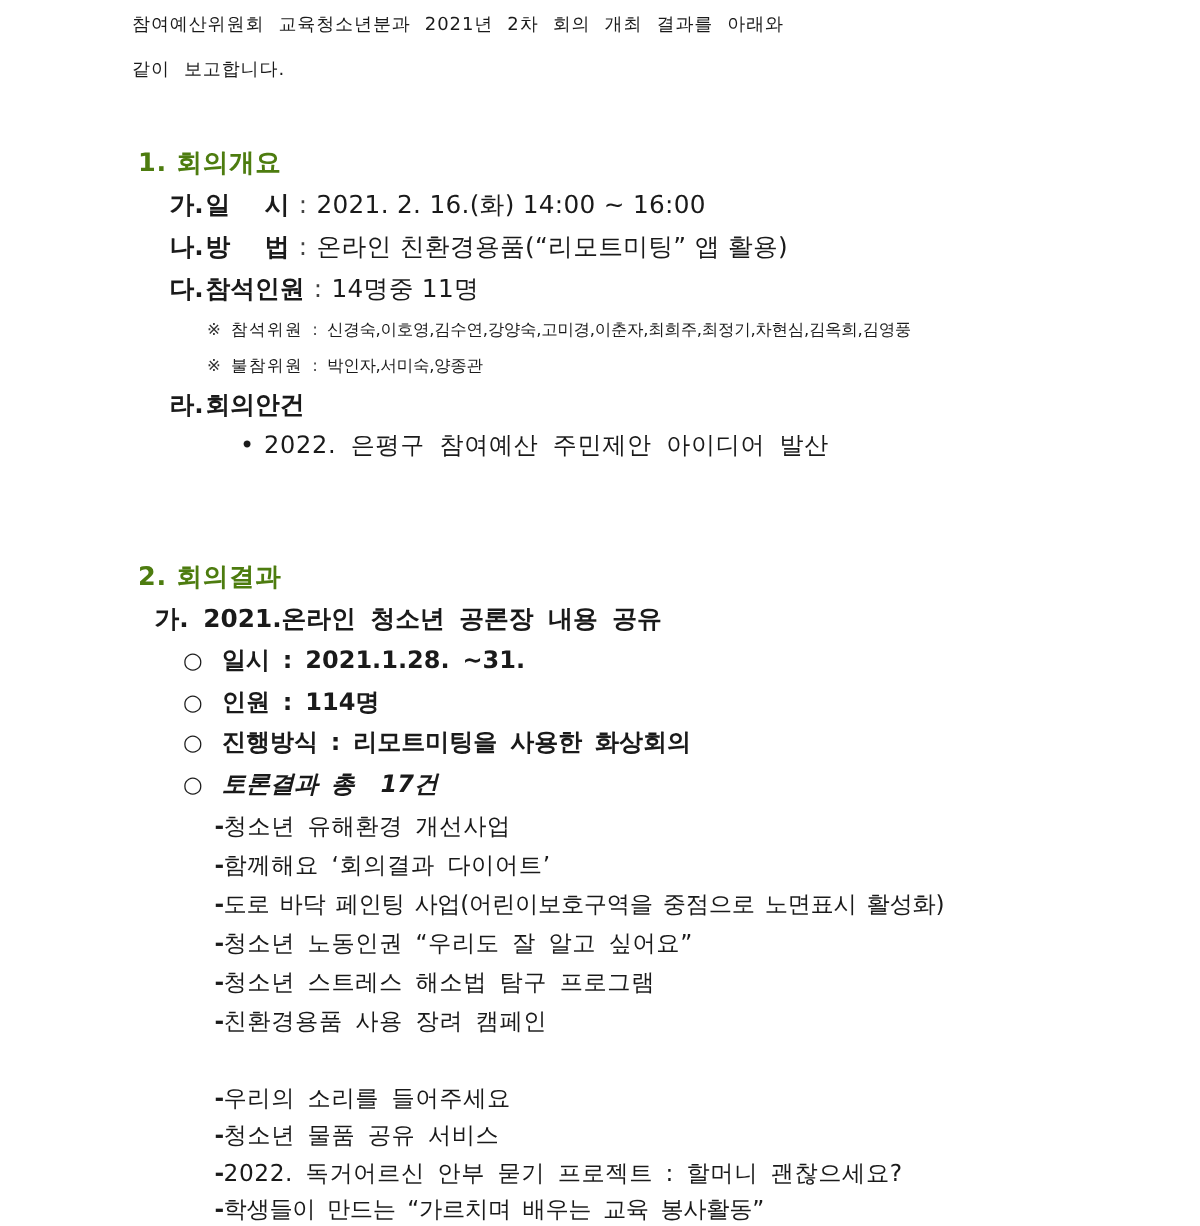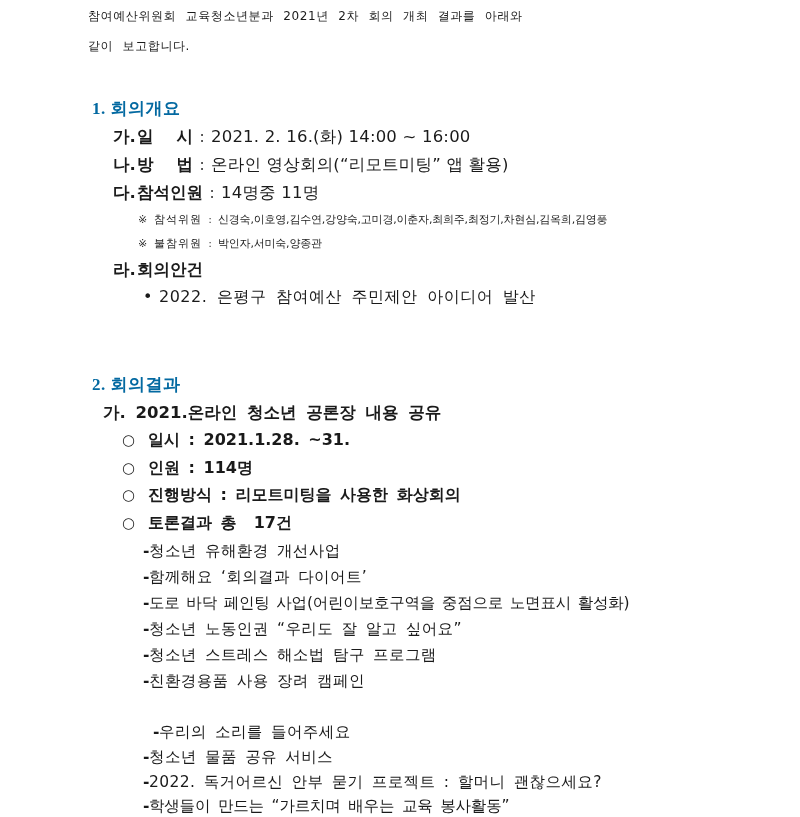--- a/index.html
+++ b/index.html
@@ -4,33 +4,33 @@
   <style>
     html, body { margin: 0; padding: 0; background: #ffffff; }
     body {
       width: 800px; height: 817px; overflow: hidden; position: relative;
       font-family: "DejaVu Sans", "Liberation Sans", sans-serif;
       color: #1a1a1a;
     }
     .doc { position: absolute; left: 0; top: 0; width: 800px; height: 817px; }
     .line { position: absolute; white-space: nowrap; }
     .intro { left: 88px; font-size: 12px; letter-spacing: 0.6px; word-spacing: 5px; }
-    .h1 { left: 92px; font-size: 17px; font-weight: bold; color: #0369a1; letter-spacing: 0.5px; font-family: Liberation Serif, serif; }
+    .h1 { left: 92px; font-size: 17px; font-weight: bold; color: #4d7c0f; letter-spacing: 0.5px; }
     .h2 { left: 113px; font-size: 16.5px; }
     .h2 .lbl { font-weight: bold; display: inline-block; }
     .h2 .lbl .num { display: inline-block; width: 24px; }
     .h2 .lbl .name { display: inline-block; letter-spacing: 0; }
     .h2 .sep { display: inline-block; width: 18px; text-align: center; color: #444; }
     .h2 .val { letter-spacing: 0.2px; }
     .note { left: 138px; font-size: 11px; }
     .note .mark { display: inline-block; width: 16px; color: #333; }
     .note .lbl { letter-spacing: 1px; }
     .note .sep { display: inline-block; width: 16px; text-align: center; color: #444; }
     .note .val { letter-spacing: -0.2px; }
-    .bullet { left: 143px; font-size: 16px; letter-spacing: 0.5px; word-spacing: 4px; }
+    .bullet { left: 160px; font-size: 16px; letter-spacing: 0.5px; word-spacing: 4px; }
     .bullet .dot { display: inline-block; width: 16px; }
     .sub { left: 103px; font-size: 16.5px; font-weight: bold; word-spacing: 4px; }
     .circ { left: 122px; font-size: 16px; font-weight: bold; word-spacing: 3px; }
     .circ .o { display: inline-block; width: 26px; font-weight: normal; font-size: 15px; }
     .item { left: 143px; font-size: 15.5px; letter-spacing: 0.4px; word-spacing: 3px; }
     .item .dash { display: inline-block; width: 6px; font-weight: bold; }
   </style>
 </head>
 <body>
 
@@ -39,21 +39,21 @@
   <div class="line intro" style="top:8px;">참여예산위원회 교육청소년분과 2021년 2차 회의 개최 결과를 아래와</div>
   <div class="line intro" style="top:38px;">같이 보고합니다.</div>
 
   <div class="line h1" style="top:97px;">1. 회의개요</div>
 
   <div class="line h2" style="top:126px;">
     <span class="lbl"><span class="num">가.</span><span class="name" style="white-space:pre;">일    시</span></span><span class="sep">:</span><span class="val">2021. 2. 16.(화) 14:00 ~ 16:00</span>
   </div>
 
   <div class="line h2" style="top:154px;">
-    <span class="lbl"><span class="num">나.</span><span class="name" style="white-space:pre;">방    법</span></span><span class="sep">:</span><span class="val">온라인 영상회의(“리모트미팅” 앱 활용)</span>
+    <span class="lbl"><span class="num">나.</span><span class="name" style="white-space:pre;">방    법</span></span><span class="sep">:</span><span class="val">온라인 친환경용품(“리모트미팅” 앱 활용)</span>
   </div>
 
   <div class="line h2" style="top:182px;">
     <span class="lbl"><span class="num">다.</span><span class="name">참석인원</span></span><span class="sep">:</span><span class="val">14명중 11명</span>
   </div>
 
   <div class="line note" style="top:212px;">
     <span class="mark">※</span><span class="lbl">참석위원</span><span class="sep">:</span><span class="val">신경숙,이호영,김수연,강양숙,고미경,이춘자,최희주,최정기,차현심,김옥희,김영풍</span>
   </div>
 
@@ -76,27 +76,27 @@
   <div class="line circ" style="top:430px;">
     <span class="o">○</span><span>일시 : 2021.1.28. ~31.</span>
   </div>
   <div class="line circ" style="top:458px;">
     <span class="o">○</span><span>인원 : 114명</span>
   </div>
   <div class="line circ" style="top:485px;">
     <span class="o">○</span><span>진행방식 : 리모트미팅을 사용한 화상회의</span>
   </div>
   <div class="line circ" style="top:513px;">
-    <span class="o" style="white-space:pre;">○</span><span style="white-space:pre;">토론결과 총  17건</span>
+    <span class="o" style="white-space:pre;">○</span><span style="white-space:pre;font-style:italic;">토론결과 총  17건</span>
   </div>
 
   <div class="line item" style="top:541px;"><span class="dash">-</span><span>청소년 유해환경 개선사업</span></div>
   <div class="line item" style="top:567px;"><span class="dash">-</span><span>함께해요 ‘회의결과 다이어트’</span></div>
   <div class="line item" style="top:593px;"><span class="dash">-</span><span style="letter-spacing:-0.2px;word-spacing:2px;">도로 바닥 페인팅 사업(어린이보호구역을 중점으로 노면표시 활성화)</span></div>
   <div class="line item" style="top:619px;"><span class="dash">-</span><span>청소년 노동인권 “우리도 잘 알고 싶어요”</span></div>
   <div class="line item" style="top:645px;"><span class="dash">-</span><span>청소년 스트레스 해소법 탐구 프로그램</span></div>
   <div class="line item" style="top:671px;"><span class="dash">-</span><span>친환경용품 사용 장려 캠페인</span></div>
-  <div class="line item" style="top:722px;margin-left:10px;"><span class="dash">-</span><span>우리의 소리를 들어주세요</span></div>
+  <div class="line item" style="top:722px;"><span class="dash">-</span><span>우리의 소리를 들어주세요</span></div>
   <div class="line item" style="top:747px;"><span class="dash">-</span><span>청소년 물품 공유 서비스</span></div>
   <div class="line item" style="top:772px;"><span class="dash">-</span><span>2022. 독거어르신 안부 묻기 프로젝트 : 할머니 괜찮으세요?</span></div>
   <div class="line item" style="top:796px;"><span class="dash">-</span><span style="letter-spacing:-0.2px;">학생들이 만드는 “가르치며 배우는 교육 봉사활동”</span></div>
 
 </div>
 
 </body></html>

